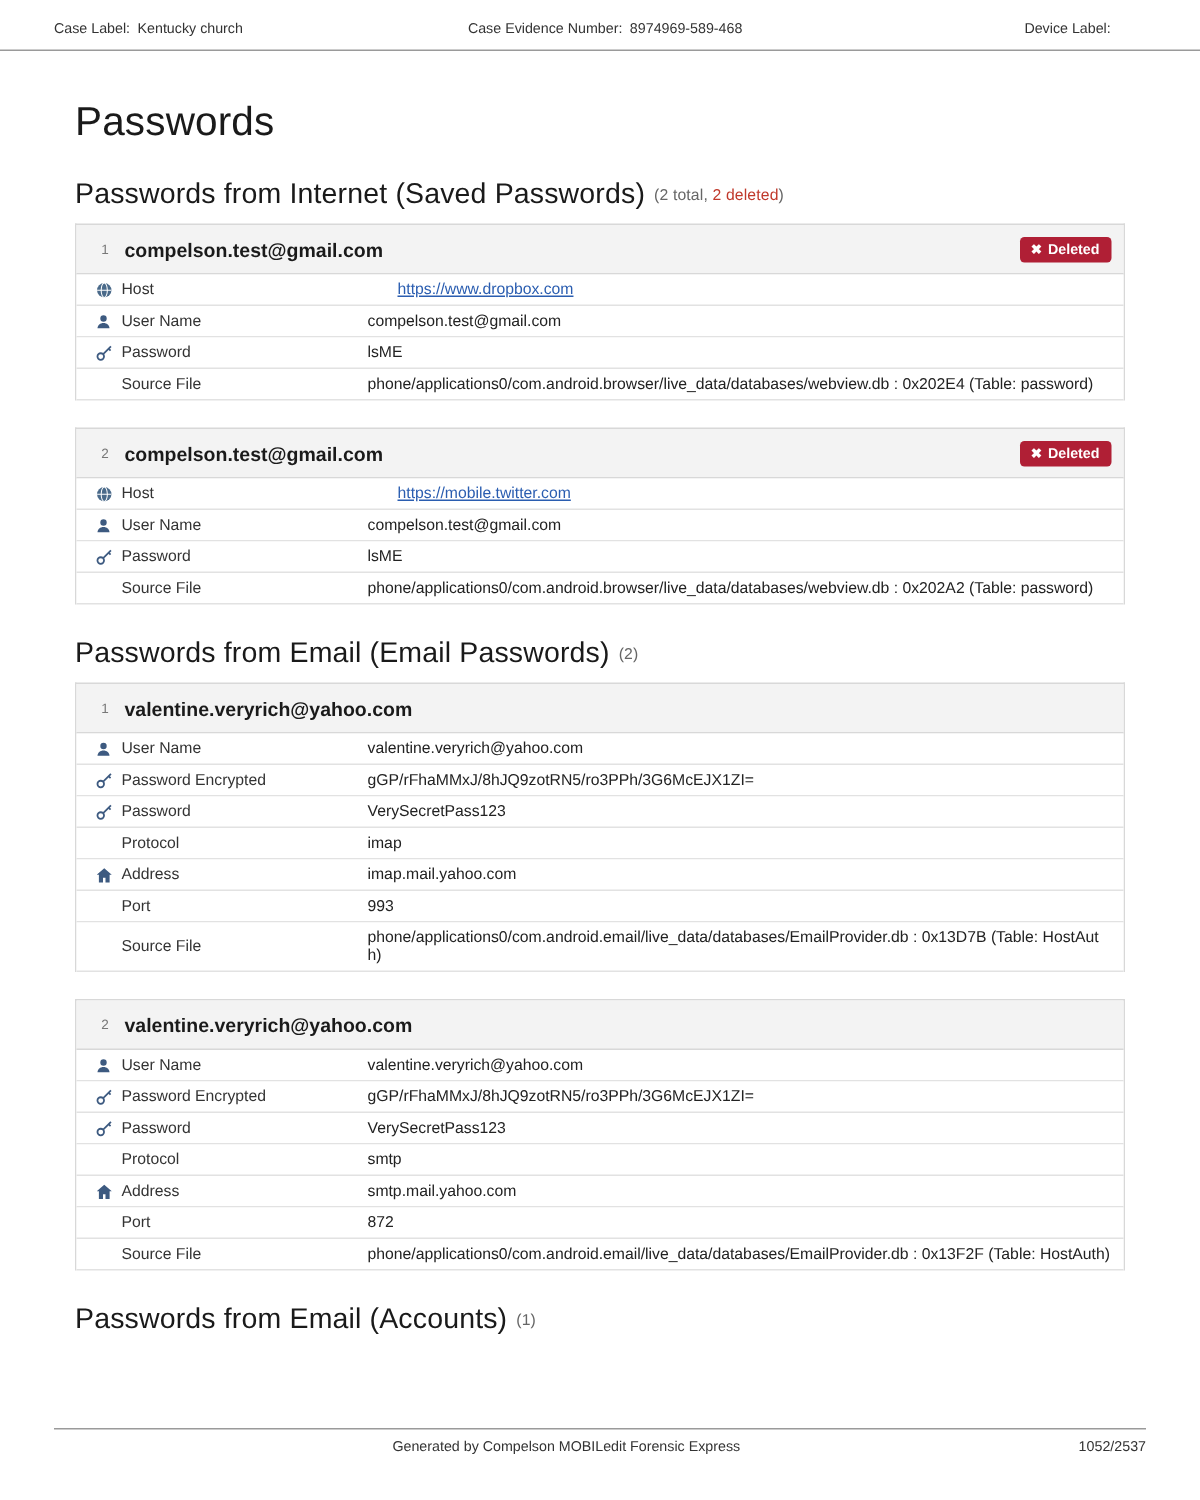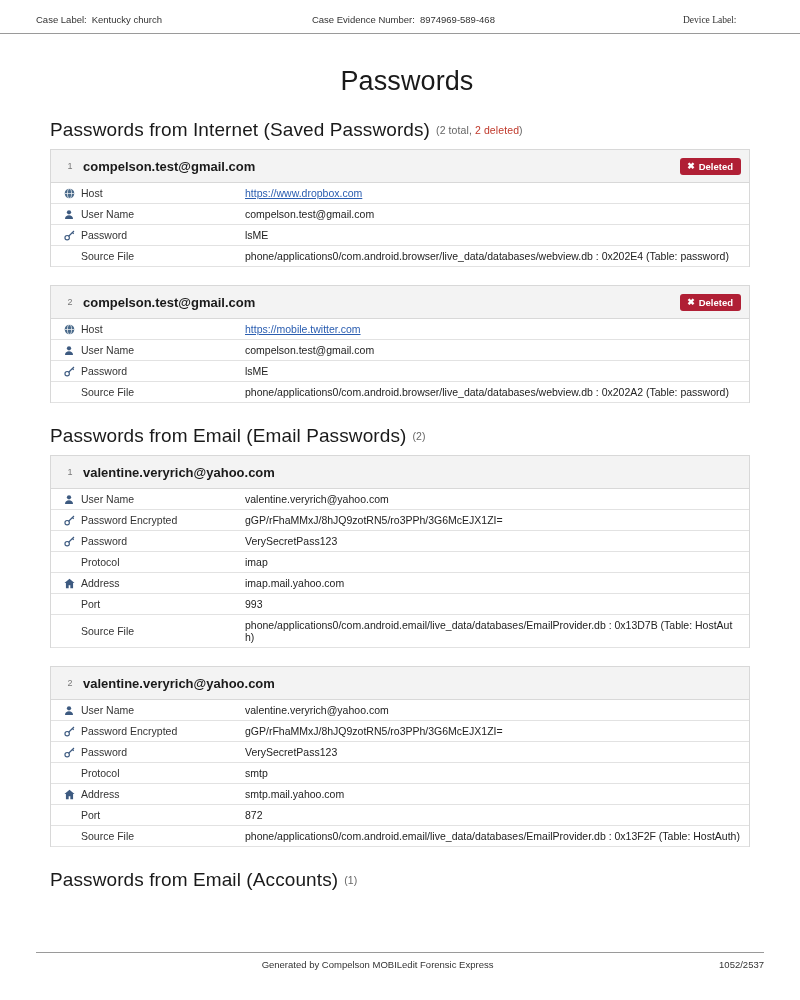--- a/index.html
+++ b/index.html
@@ -39,33 +39,32 @@
     font-size: 9.5px;
     color: #333333;
   }
   .hdr-value {
     font-size: 9.5px;
     color: #333333;
     margin-left: 5px;
   }
   .hdr-case { margin-left: 0px; }
   .hdr-evidence { margin-left: 150px; }
-  .hdr-device { margin-left: 188px; font-family: Liberation Serif, serif; }
+  .hdr-device { margin-left: 188px; }
 
   
   .content {
     padding: 0 36px;
   }
   h1.page-title {
     font-size: 27px;
     font-weight: normal;
     color: #1a1a1a;
     margin: 32px 0 16px 14px;
     letter-spacing: 0.1px;
-    text-align: center;
   }
   h2.section-title {
     font-size: 19px;
     font-weight: normal;
     color: #1a1a1a;
     margin: 22px 0 8px 14px;
     letter-spacing: 0.1px;
   }
   h2.section-title .count {
     font-size: 10.5px;
@@ -147,20 +146,21 @@
     align-items: center;
     padding: 4px 8px 4px 4px;
     font-size: 10.5px;
     color: #222222;
     word-break: break-all;
     box-sizing: border-box;
   }
   .cell-value a {
     color: #2a5db0;
     text-decoration: underline;
+    margin-left: 20px;
   }
   .ico {
     flex: 0 0 16px;
     width: 16px;
     height: 12px;
     margin-right: 4px;
     display: inline-flex;
     align-items: center;
     justify-content: center;
     color: #4a5a77;

